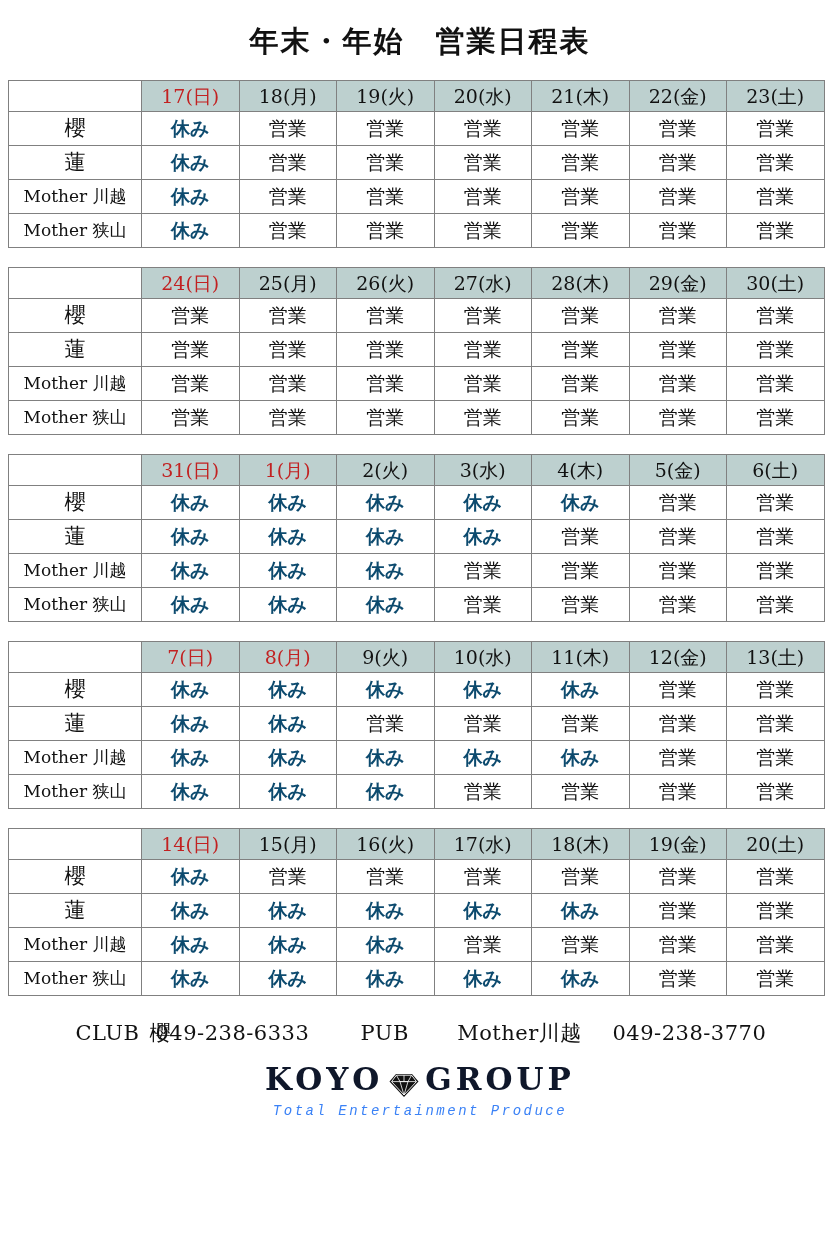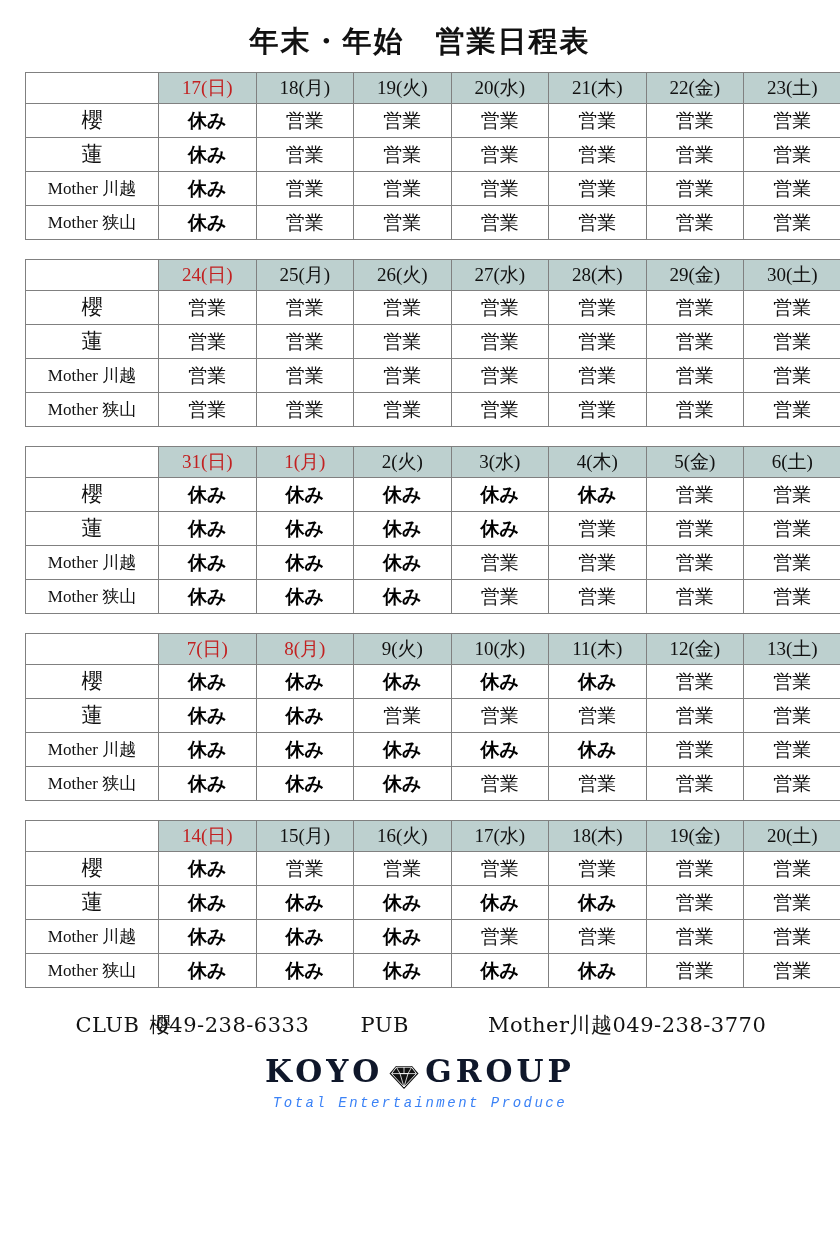--- a/index.html
+++ b/index.html
@@ -29,24 +29,23 @@
     font-size:25px;
     letter-spacing:1px;
     font-weight:700;
     margin:0;
     padding-top:21px;
     line-height:1.1;
   }
 
   
   .tables{
-    margin-top:14px;
-    padding:0 25px;
+    margin-top:22px;
+    padding:0 8px;
     box-sizing:border-box;
-    font-family:Liberation Serif, serif;
   }
   table.week{
     width:816px;
     border-collapse:collapse;
     table-layout:fixed;
     margin-bottom:19px;
     background:#ffffff;
   }
   table.week:last-child{margin-bottom:0;}
   table.week col.lbl{width:133px;}
@@ -77,40 +76,40 @@
   table.week thead th.holiday{ color:#c22121; }
 
   td.lbl{
     font-size:19px;
     letter-spacing:0px;
   }
   td.lbl.kanji{font-size:21px;}
   td.lbl.mother{font-size:17px;}
 
   td.cell{font-size:20px;}
-  td.cell.closed{color:#000000;font-weight:700;}
+  td.cell.closed{color:#0c4a6e;font-weight:700;}
   td.cell.open{color:#111111;}
 
   
   .footer{
     padding:26px 0 0 0;
     text-align:center;
   }
   .foot-row{
     font-size:21px;
     letter-spacing:0.5px;
     line-height:1.0;
     margin-bottom:20px;
     white-space:nowrap;
   }
   .foot-row span{display:inline-block;vertical-align:middle;}
   .f-name{width:118px;text-align:left;padding-left:38px;box-sizing:border-box;}
   .f-tel{width:205px;text-align:left;}
   .f-kind{width:66px;text-align:left;}
-  .f-name2{width:186px;text-align:right;}
+  .f-name2{width:186px;text-align:center;}
   .f-tel2{width:190px;text-align:left;}
 
   
   .logo{
     text-align:center;
     margin-top:4px;
     line-height:1;
   }
   .logo-main{
     display:inline-flex;

